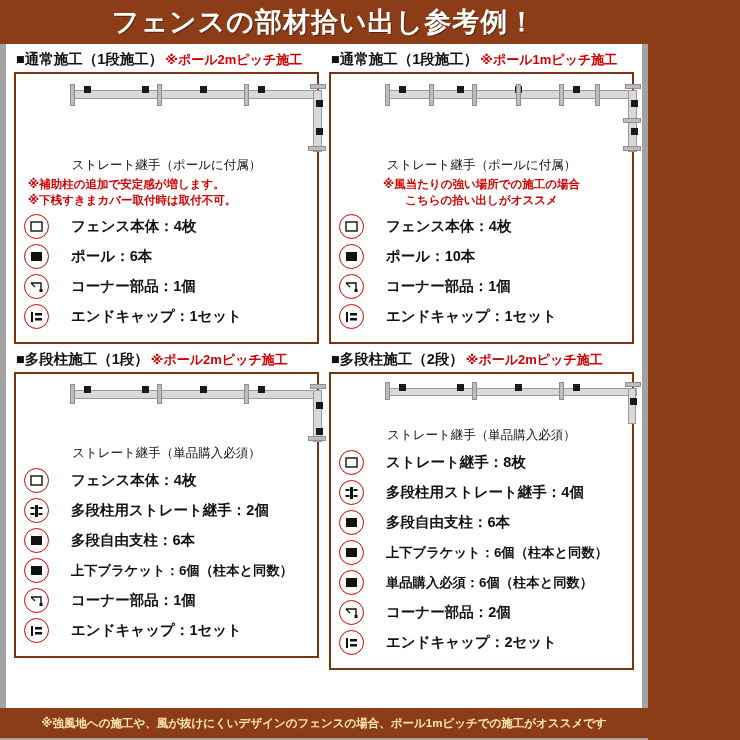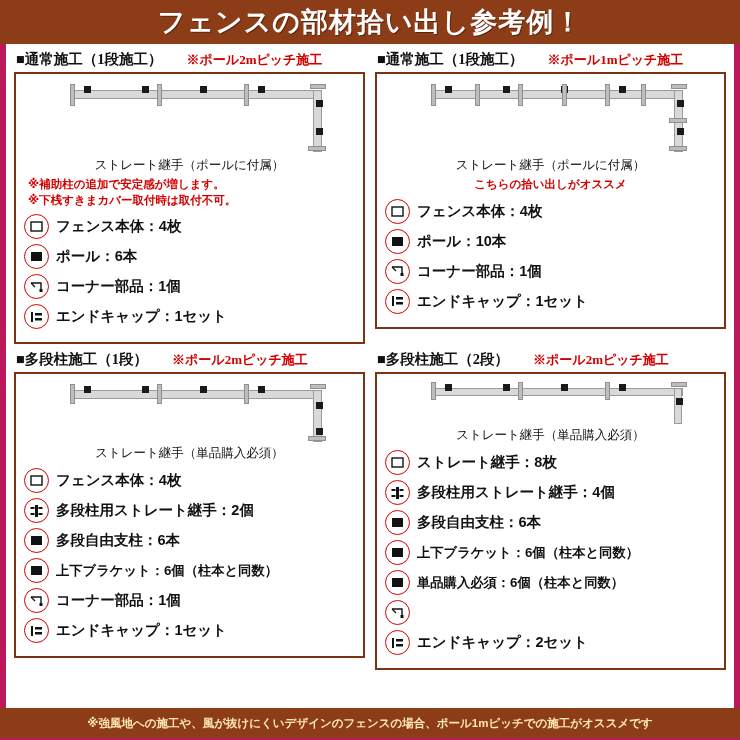--- a/index.html
+++ b/index.html
@@ -4,23 +4,23 @@
 <style>
   html,body{margin:0;padding:0;}
   body{
     width:740px;height:740px;
     background:#8c3c17;
     font-family:"Liberation Sans","DejaVu Sans",sans-serif;
     overflow:hidden;
   }
   .page{
     position:relative;
-    width:740px;height:740px;
+    width:648px;height:740px;
     box-sizing:border-box;
-    background:#be185d;
+    background:#a3a3a3;
   }
   .header{
     height:44px;
     display:flex;align-items:center;justify-content:center;
     background:#8c3c17;
   }
   .header-title{
     color:#ffffff;
     font-size:27px;
     font-weight:bold;
@@ -37,25 +37,24 @@
   .grid{
     display:grid;
     grid-template-columns:1fr 1fr;
     grid-template-rows:auto auto;
     column-gap:10px;
     row-gap:6px;
   }
   .panel{display:flex;flex-direction:column;}
   .panel-head{
     display:flex;align-items:baseline;
-    gap:24px;
+    gap:2px;
     padding-left:2px;
     margin-bottom:3px;
     white-space:nowrap;
-    font-family:Liberation Serif, serif;
   }
   .panel-title{
     font-size:14.5px;font-weight:bold;color:#111;
   }
   .panel-note{
     font-size:13px;font-weight:bold;color:#d40000;
   }
   .panel-box{
     border:2px solid #7a3412;
     background:#fff;
@@ -71,21 +70,21 @@
     font-size:12.5px;color:#111;text-align:center;margin-top:1px;
   }
   .redline{
     font-size:11.5px;color:#d40000;font-weight:bold;text-align:center;
     line-height:1.35;
     margin-top:3px;
   }
   .redline.left{text-align:left;padding-left:4px;}
   .items{margin-top:6px;}
   .item{
-    display:flex;align-items:center;gap:7px;
+    display:flex;align-items:center;gap:22px;
     margin:5px 0;
   }
   .item-label{
     font-size:14.5px;font-weight:bold;color:#111;
     white-space:nowrap;
   }
   .item.small .item-label{font-size:13.3px;}
   .ic{
     width:23px;height:23px;
     border:1.6px solid #d40000;
@@ -207,20 +206,21 @@
             <div class="post" style="left:133px;top:2px;width:5px;height:22px;"></div>
             <div class="post" style="left:177px;top:2px;width:5px;height:22px;"></div>
             <div class="post" style="left:220px;top:2px;width:5px;height:22px;"></div>
             <div class="post" style="left:256px;top:2px;width:5px;height:22px;"></div>
             <div class="post" style="left:286px;top:2px;width:16px;height:5px;"></div>
             <div class="post" style="left:284px;top:36px;width:18px;height:5px;"></div>
             <div class="post" style="left:284px;top:64px;width:18px;height:5px;"></div>
           </div>
           <div class="cap">ストレート継手（ポールに付属）</div>
           <div class="redline">
+            <div>※風当たりの強い場所での施工の場合</div>
             <div>こちらの拾い出しがオススメ</div>
           </div>
           <div class="items">
             <div class="item">
               <span class="ic">
                   <svg width="13" height="11">
                     <rect x="1" y="1" width="11" height="9" fill="none" stroke="#111" stroke-width="1.4"></rect>
                   </svg>
                 </span>
               <span class="item-label">フェンス本体：4枚</span>
@@ -408,20 +408,21 @@
               <span class="item-label">単品購入必須：6個（柱本と同数）</span>
             </div>
             <div class="item">
               <span class="ic">
                   <svg width="15" height="14">
                     <path d="M2 3 H12 V12" fill="none" stroke="#111" stroke-width="1.4"></path>
                     <path d="M2 3 L6 7" stroke="#111" stroke-width="1.2"></path>
                     <rect x="10.5" y="9" width="3" height="3" fill="#111"></rect>
                   </svg>
                 </span>
+              <span class="item-label">コーナー部品：2個</span>
             </div>
             <div class="item">
               <span class="ic">
                   <svg width="15" height="14">
                     <rect x="2" y="2" width="2" height="10" fill="#111"></rect>
                     <rect x="6" y="3" width="7" height="2.5" fill="#111"></rect>
                     <rect x="6" y="8" width="7" height="2.5" fill="#111"></rect>
                   </svg>
                 </span>
               <span class="item-label">エンドキャップ：2セット</span>

